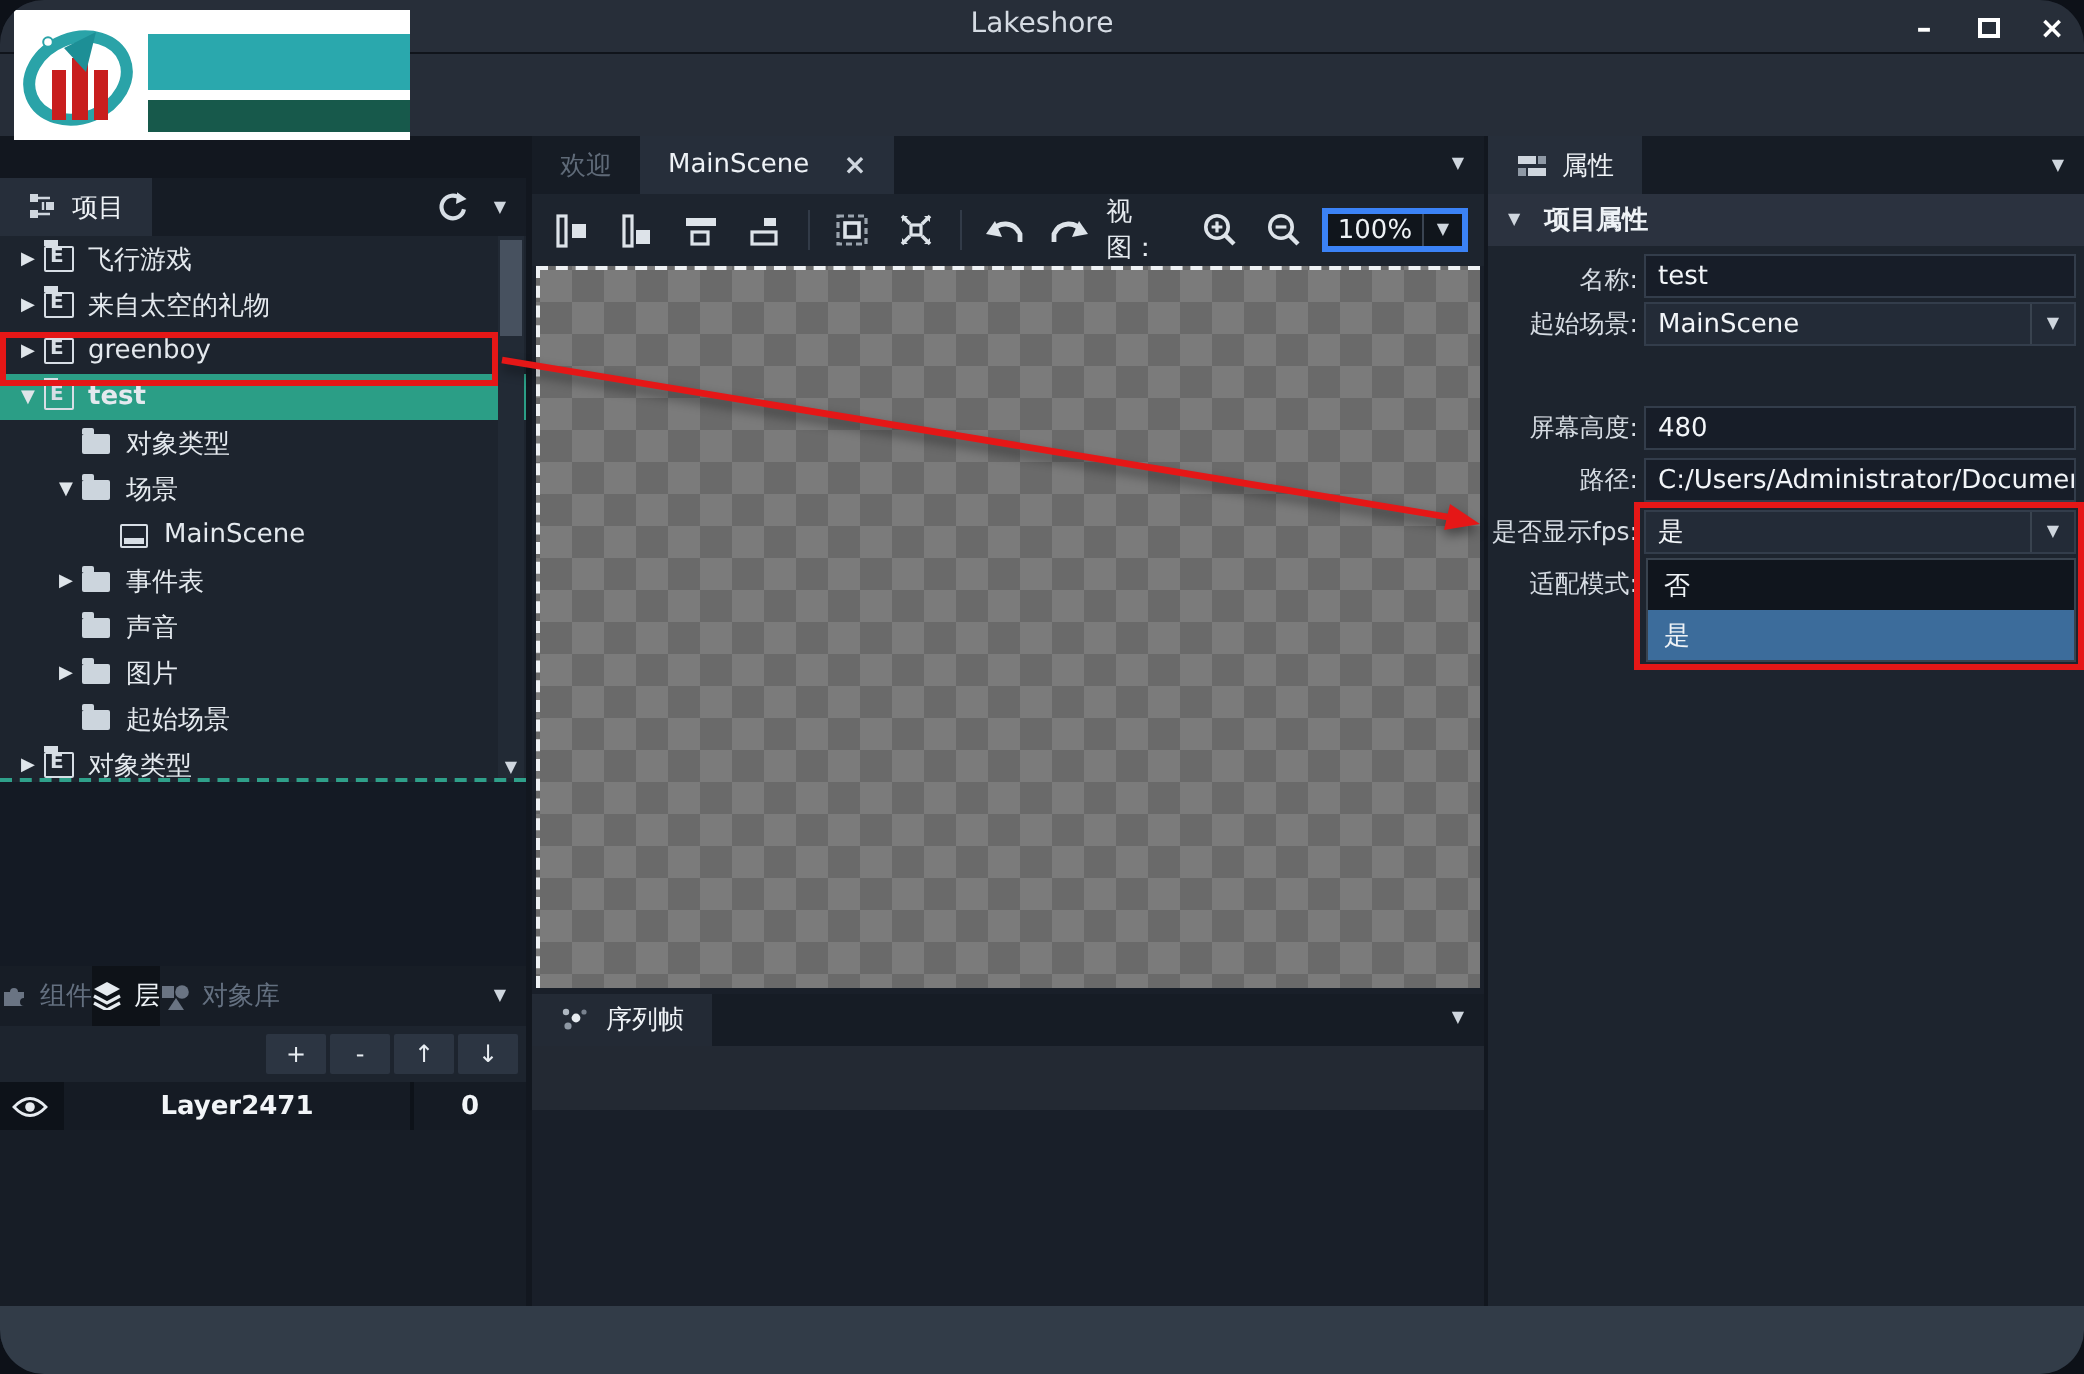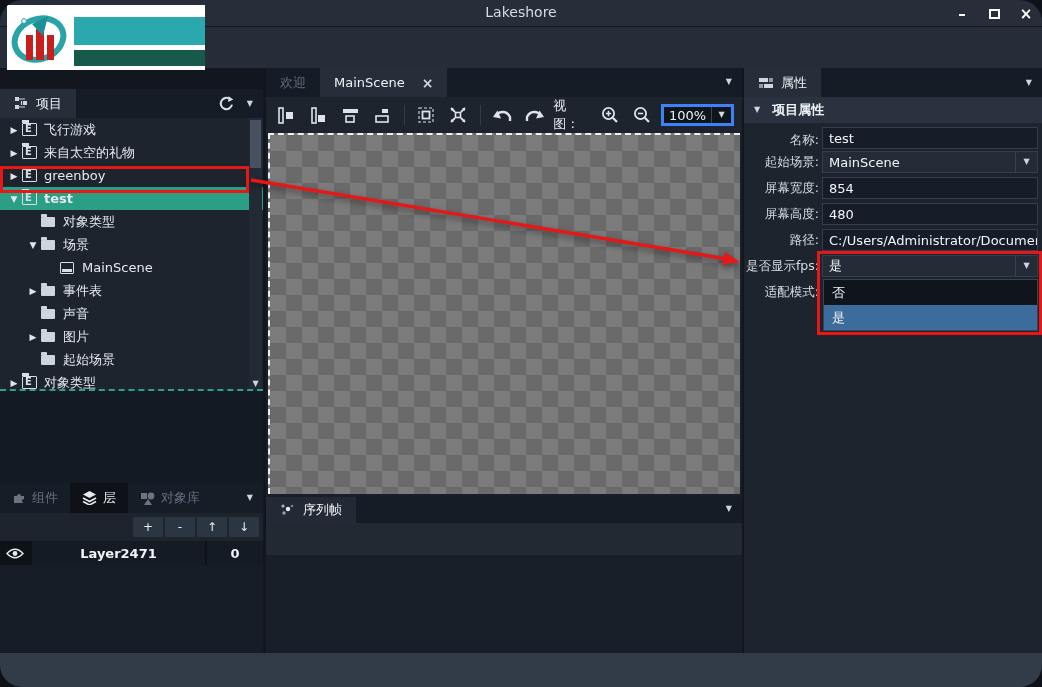--- a/index.html
+++ b/index.html
@@ -59,21 +59,21 @@
     background:#d7dee5; }
   .tree-scrollbar { position:absolute; right:1px; top:29px; width:13px; height:271px; background:#222a35; }
   .tree-thumb { position:absolute; left:1px; right:1px; top:2px; height:48px; background:#47515f; }
   .tree-scroll-down { position:absolute; left:0; right:0; bottom:1px; text-align:center;
     font-size:8px; color:#cfd6de; }
   .tree-dashed { position:absolute; left:0; right:0; top:300px; border-top:2px dashed #2fa08a; }
   .left-empty { position:absolute; left:0; right:0; top:302px; height:92px; background:#141a24; }
 
   .left-bottom-tabs { position:absolute; left:0; right:0; top:394px; height:30px; background:#171d26;
     display:flex; align-items:stretch; }
-  .lb-tab { display:flex; align-items:center; gap:6px; padding:0 12px; font-size:13px; color:#647080; }
+  .lb-tab { display:flex; align-items:center; gap:6px; padding:0 0; font-size:13px; color:#647080; }
   .lb-tab.active { background:#0e1218; color:#eef2f6; }
   .lb-caret { margin-left:auto; padding-right:10px; display:flex; align-items:center; }
 
   .layer-btn-row { position:absolute; left:0; right:0; top:425px; height:26px; background:#1d242e;
     display:flex; justify-content:flex-end; align-items:center; gap:2px; padding-right:4px; }
   .layer-btn { width:30px; height:20px; background:#2c3542; color:#e8edf2; font-size:12px;
     display:flex; align-items:center; justify-content:center; border-radius:1px; }
 
   .layer-row { position:absolute; left:0; right:0; top:452px; height:24px; background:#0d1219;
     display:flex; align-items:stretch; gap:2px; }
@@ -448,26 +448,20 @@
     </div>
     <div class="prop-row" style="top:81px;">
       <span class="prop-label">起始场景:</span>
       <div class="prop-value select">
         <span>MainScene</span>
         <span class="sel-caret">
             <span class="caret">▼</span>
           </span>
       </div>
     </div>
-    <div class="prop-row" style="top:107px;">
-      <span class="prop-label">屏幕宽度:</span>
-      <div class="prop-value">
-        <span>854</span>
-      </div>
-    </div>
     <div class="prop-row" style="top:133px;">
       <span class="prop-label">屏幕高度:</span>
       <div class="prop-value">
         <span>480</span>
       </div>
     </div>
     <div class="prop-row" style="top:159px;">
       <span class="prop-label">路径:</span>
       <div class="prop-value">
         <span>C:/Users/Administrator/Documents/</span>

